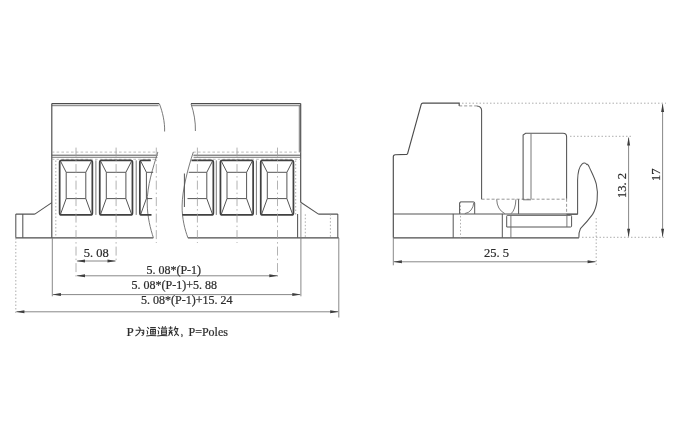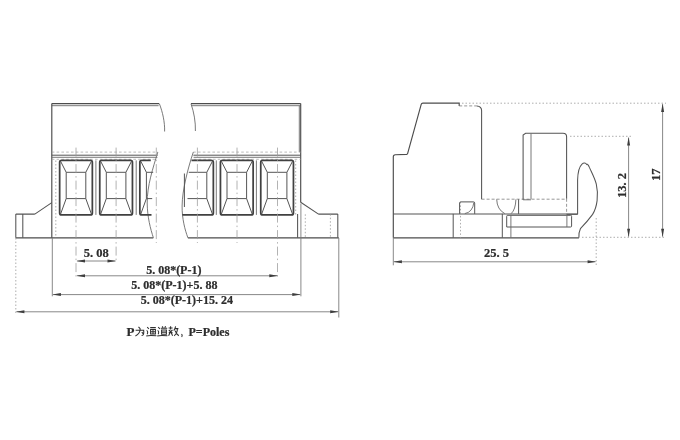--- a/index.html
+++ b/index.html
@@ -1,16 +1,16 @@
 <!DOCTYPE html>
 <html><head>
 <meta charset="utf-8">
 <style>
 html,body{margin:0;padding:0;background:#ffffff;}
-#c{width:680px;height:344px;position:relative;font-weight:bold;}
+#c{width:680px;height:344px;position:relative;}
 svg{display:block;}
 text{font-family:"Liberation Serif", serif;fill:#2d2d2d;stroke:#2d2d2d;stroke-width:0.22;}
 .o{stroke:#545454;stroke-width:1.05;fill:none;}
 .ob{stroke:#4c4c4c;stroke-width:1.15;fill:none;}
 .t{stroke:#404040;stroke-width:1.75;fill:none;}
 .m{stroke:#555555;stroke-width:1.0;fill:none;}
 .w{stroke:#6a6a6a;stroke-width:0.9;fill:none;}
 .d{stroke:#7a7a7a;stroke-width:0.9;fill:none;}
 .cl{stroke:#9a9a9a;stroke-width:0.75;fill:none;stroke-dasharray:9 3 1.5 3;}
 .hd{stroke:#7c7c7c;stroke-width:0.8;fill:none;stroke-dasharray:3 2;}

